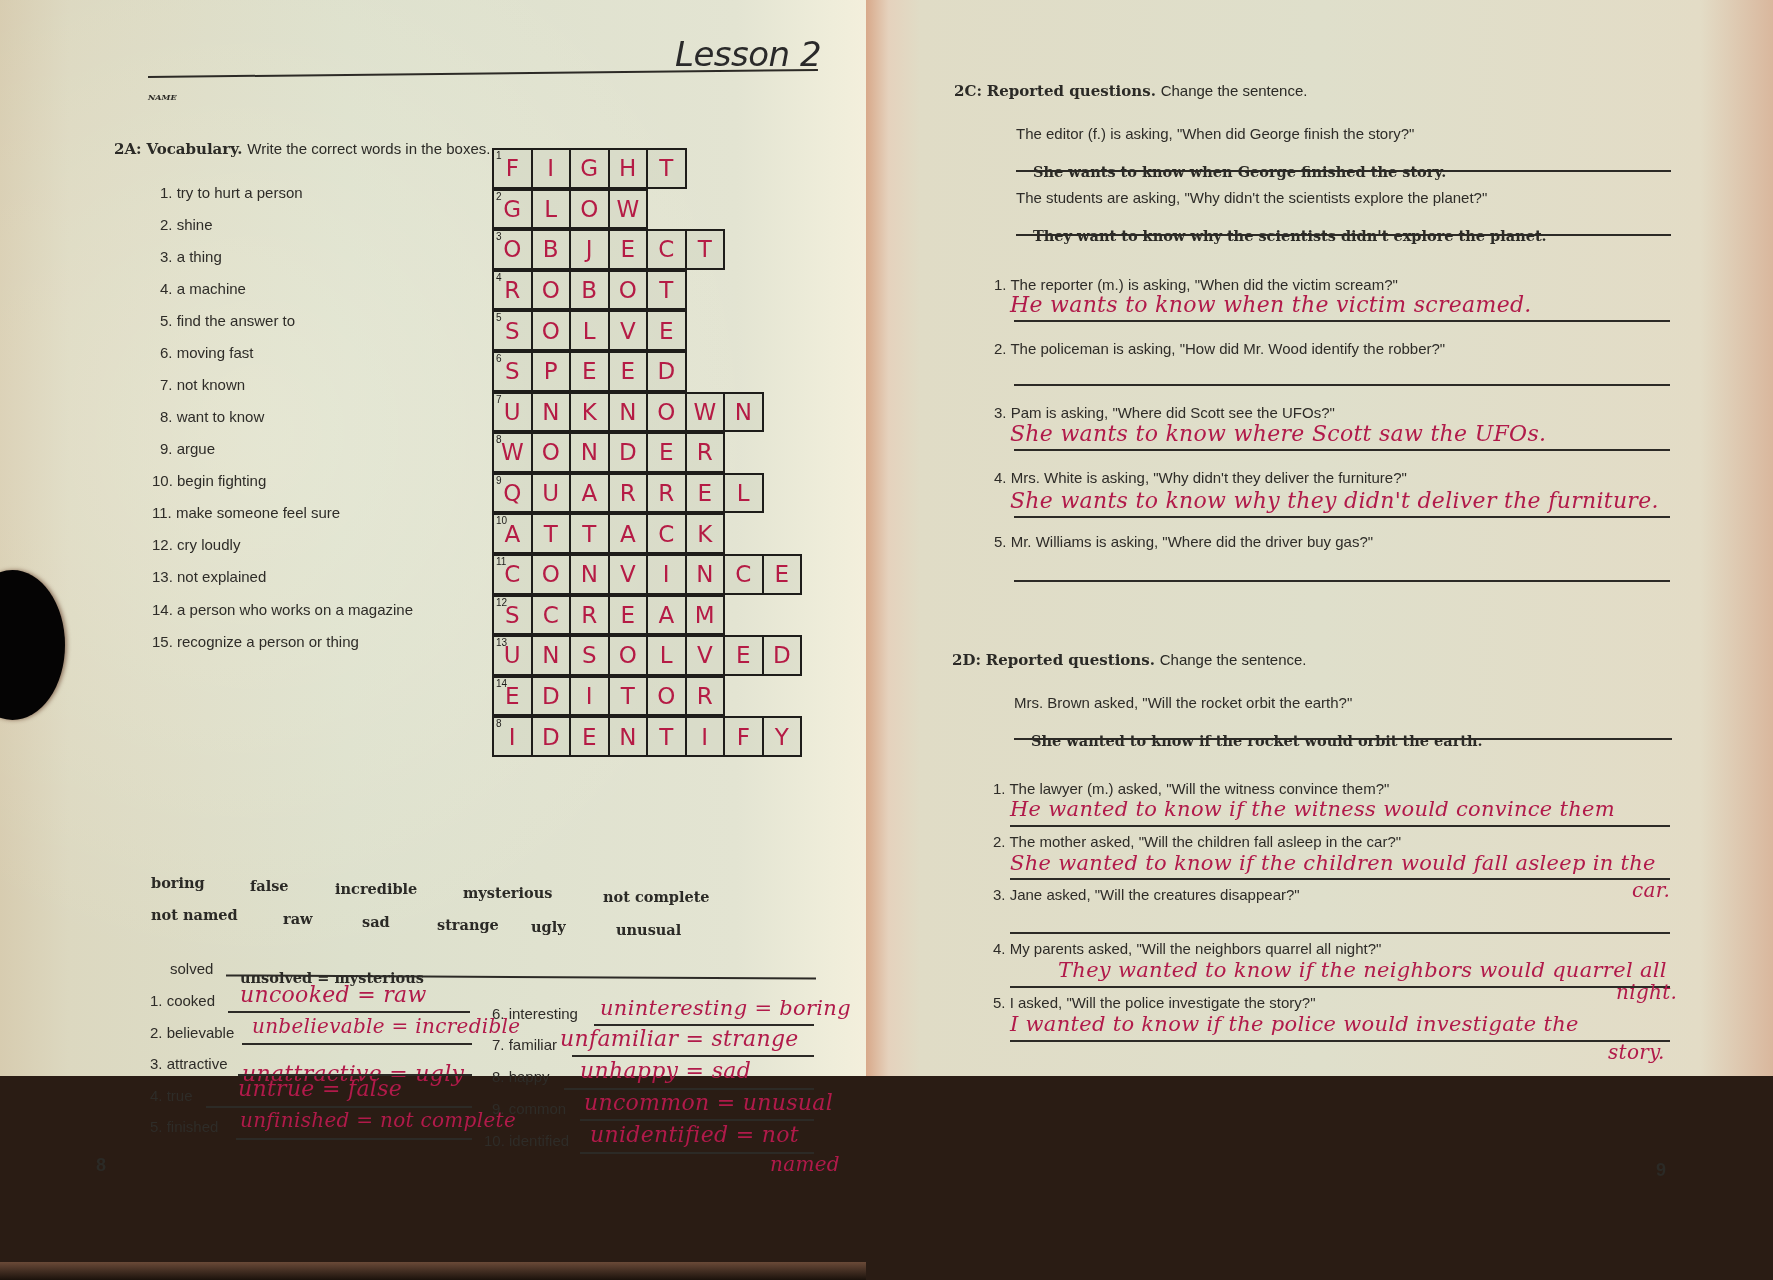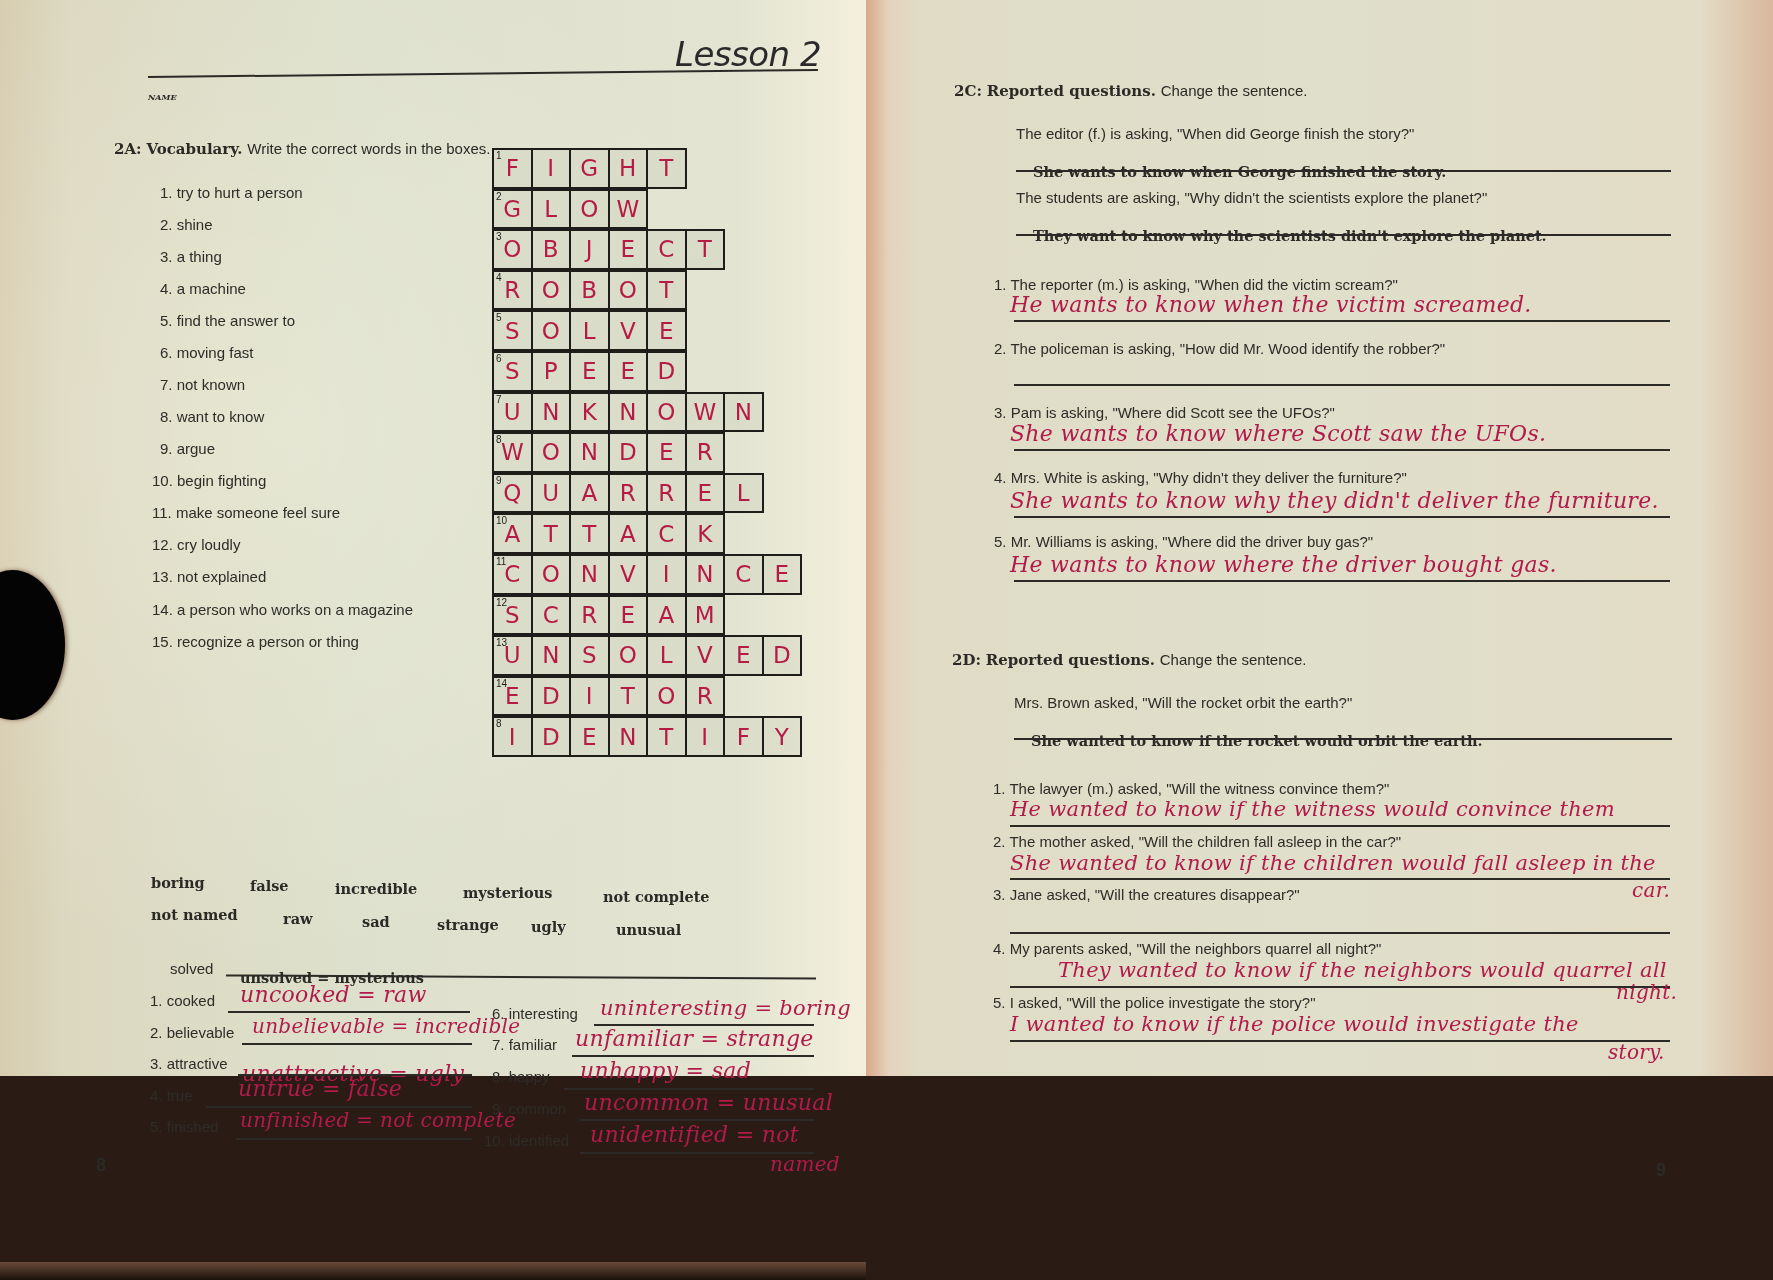--- a/index.html
+++ b/index.html
@@ -444,21 +444,21 @@
 
   <div class="abs print" style="left:150px; top:1118px;"><span>5.</span> <span>finished</span></div>
   <div class="abs hand" style="left:240px; top:1108px; font-size:20px;">unfinished = not complete</div>
   <div class="answer-line" style="left:236px; top:1138px; width:236px;"></div>
 
   <div class="abs print" style="left:492px; top:1005px;"><span>6.</span> <span>interesting</span></div>
   <div class="abs hand" style="left:600px; top:996px; font-size:21px;">uninteresting = boring</div>
   <div class="answer-line" style="left:594px; top:1024px; width:220px;"></div>
 
   <div class="abs print" style="left:492px; top:1036px;"><span>7.</span> <span>familiar</span></div>
-  <div class="abs hand" style="left:575px; top:1026px;">unfamiliar = strange</div>
+  <div class="abs hand" style="left:560px; top:1026px;">unfamiliar = strange</div>
   <div class="answer-line" style="left:572px; top:1055px; width:242px;"></div>
 
   <div class="abs print" style="left:492px; top:1068px;"><span>8.</span> <span>happy</span></div>
   <div class="abs hand" style="left:580px; top:1058px;">unhappy = sad</div>
   <div class="answer-line" style="left:564px; top:1088px; width:250px;"></div>
 
   <div class="abs print" style="left:492px; top:1100px;"><span>9.</span> <span>common</span></div>
   <div class="abs hand" style="left:584px; top:1090px;">uncommon = unusual</div>
   <div class="answer-line" style="left:580px; top:1119px; width:234px;"></div>
 
@@ -496,21 +496,20 @@
 
   <div class="abs print" style="left:128px; top:404px;"><span>3.</span> <span>Pam is asking, "Where did Scott see the UFOs?"</span></div>
   <div class="abs hand" style="left:144px; top:421px;">She wants to know where Scott saw the UFOs.</div>
   <div class="answer-line" style="left:148px; top:449px; width:656px;"></div>
 
   <div class="abs print" style="left:128px; top:469px;"><span>4.</span> <span>Mrs. White is asking, "Why didn't they deliver the furniture?"</span></div>
   <div class="abs hand" style="left:144px; top:488px;">She wants to know why they didn't deliver the furniture.</div>
   <div class="answer-line" style="left:148px; top:516px; width:656px;"></div>
 
   <div class="abs print" style="left:128px; top:533px;"><span>5.</span> <span>Mr. Williams is asking, "Where did the driver buy gas?"</span></div>
-  <div class="abs hand" style="left:144px; top:552px;">He wants to know where the driver bought gas.</div>
   <div class="answer-line" style="left:148px; top:580px; width:656px;"></div>
 
   <div class="abs sec-heading" style="left:86px; top:651px;">
     <span class="code">2D:</span>
     <span class="title">Reported questions.</span>
     <span class="instr">Change the sentence.</span>
   </div>
 
   <div class="abs print" style="left:148px; top:694px;">Mrs. Brown asked, "Will the rocket orbit the earth?"</div>
   <div class="abs bold" style="left:165px; top:720px; font-size:14.5px;">She wanted to know if the rocket would orbit the earth.</div>

